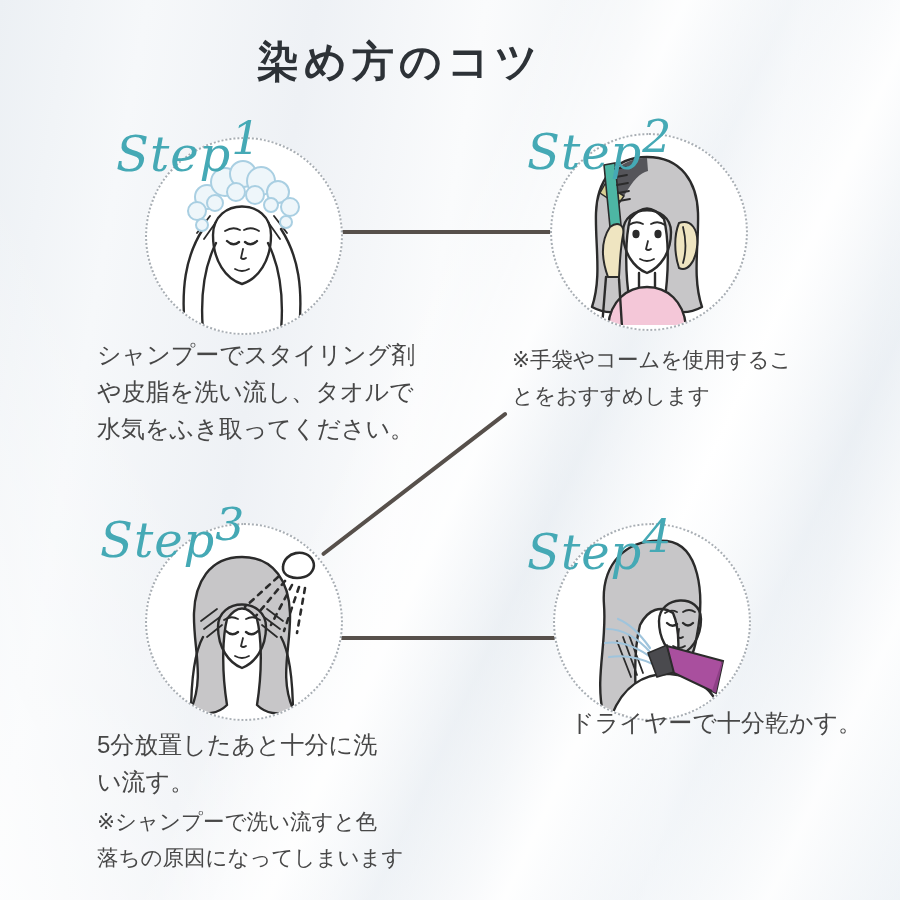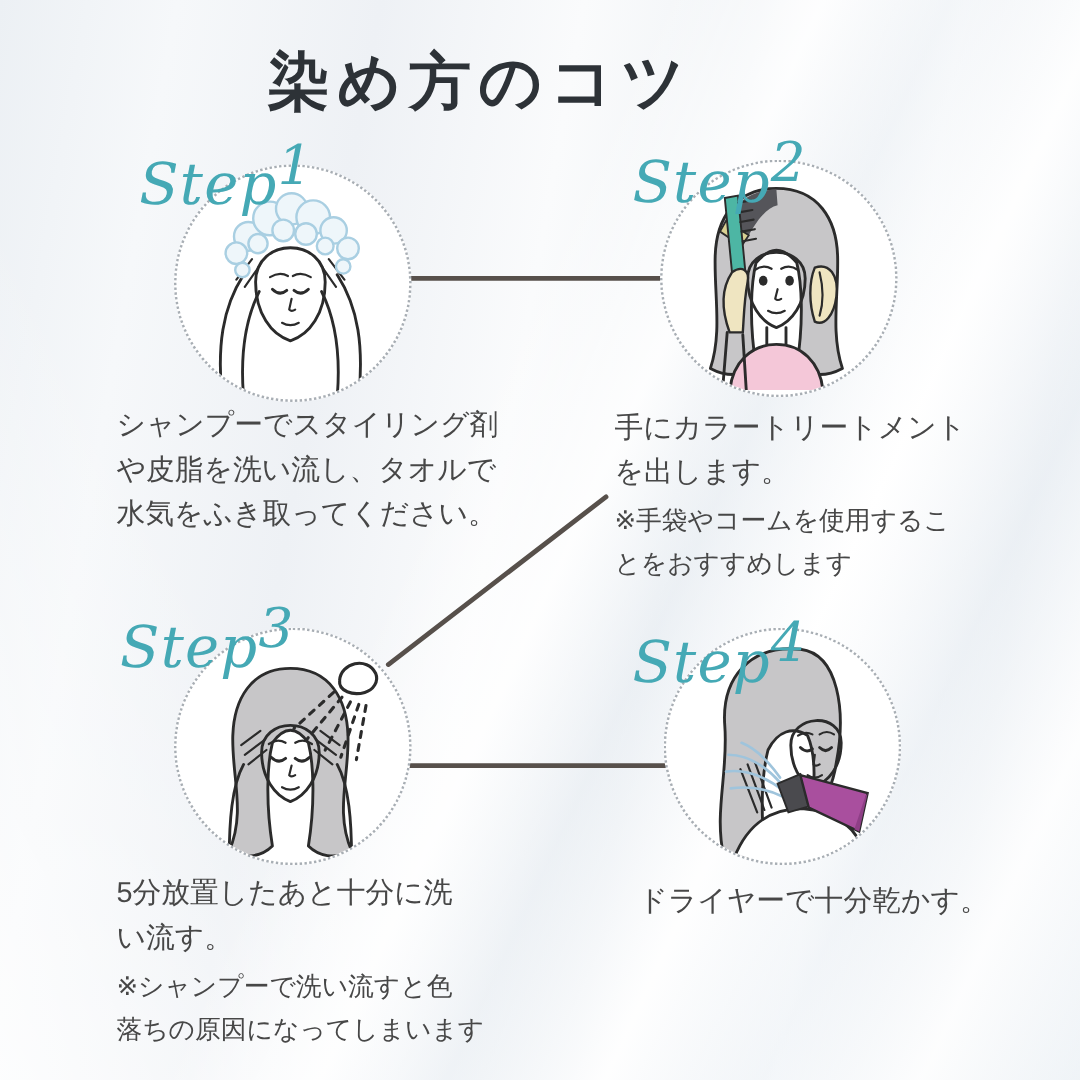--- a/index.html
+++ b/index.html
@@ -13,21 +13,21 @@
       linear-gradient(115deg, rgba(255,255,255,0) 42%, rgba(255,255,255,.85) 52%,
         rgba(229,235,241,.45) 60%, rgba(255,255,255,.9) 70%,
         rgba(231,237,243,.5) 80%, rgba(255,255,255,.85) 90%, rgba(233,239,244,.55) 100%),
       linear-gradient(62deg, rgba(255,255,255,.75) 0%, rgba(255,255,255,0) 28%),
       linear-gradient(100deg, #ecf0f4 0%, #f6f8fa 14%, #eef1f5 30%, #fafbfc 46%,
         #f0f3f6 60%, #ffffff 76%, #eff2f5 88%, #f7f9fb 100%);
   }
   .page-title{
     position:absolute;left:0;top:34px;width:800px;margin:0;text-align:center;
     font-family:"Liberation Serif","DejaVu Serif",serif;
-    font-size:52px;font-weight:600;letter-spacing:.12em;
+    font-size:42px;font-weight:600;letter-spacing:.12em;
     color:var(--title-color,#2d3237);
   }
   .step-label{
     position:absolute;z-index:3;
     font-family:"DejaVu Serif","Liberation Serif",serif;
     font-style:italic;font-size:48px;letter-spacing:1px;
     color:var(--accent,#45a9b5);
   }
   .step-label .num{display:inline-block;position:relative;top:-.38em;font-size:.95em;}
   .circle{
@@ -50,21 +50,21 @@
   #label-2{left:527px;top:124px;}
   #label-3{left:100px;top:512px;text-align:center;}
   #label-4{left:527px;top:524px;}
   #circle-1{left:145px;top:137px;}
   #circle-2{left:550px;top:133px;}
   #circle-3{left:145px;top:523px;}
   #circle-4{left:553px;top:523px;}
   #desc-1{left:97px;top:336px;width:335px;}
   #desc-2{left:512px;top:338px;width:350px;}
   #desc-3{left:97px;top:726px;width:335px;}
-  #desc-4{left:532px;top:732px;width:330px;}
+  #desc-4{left:532px;top:704px;width:330px;text-align:right;}
   .ln{fill:none;stroke:#2b2b2b;stroke-width:2.4;stroke-linecap:round;stroke-linejoin:round;}
   .thin{stroke-width:1.8;}
   .foam{fill:#eef6fa;stroke:#a9cfe2;stroke-width:2;}
   .hairg{fill:#c7c6c8;stroke:#2b2b2b;stroke-width:2.4;stroke-linejoin:round;}
   .spray{fill:none;stroke:#2b2b2b;stroke-width:2.6;stroke-dasharray:5 6;stroke-linecap:round;}
   .air{fill:none;stroke:#9fc4dc;stroke-width:2.2;stroke-linecap:round;}
 </style>
 </head>
 <body>
 
@@ -141,22 +141,20 @@
         <path fill="#efe5c1" stroke="#2b2b2b" stroke-width="2" d="M56,142 C48,120 50,104 58,92 C66,86 73,90 71,100 C68,116 68,128 67,142 Z"></path>
         <path class="ln" d="M50,192 L54,142 M70,192 L67,144"></path>
       </g>
       <g>
         <path fill="#efe5c1" stroke="#2b2b2b" stroke-width="2" d="M127,88 C139,84 147,94 145,112 C143,128 135,137 127,133 C122,118 122,100 127,88 Z"></path>
         <path class="ln thin" d="M131,92 C134,104 134,118 131,128"></path>
       </g>
     </svg>
   </div>
   <div class="desc" id="desc-2">
-    <p class="main">手にカラートリートメント
-を出します。</p>
     <p class="note">※手袋やコームを使用するこ
 とをおすすめします</p>
   </div>
 
   <div class="step-label" id="label-3"><span>Step</span><span class="num">3</span></div>
   <div class="circle" id="circle-3">
     <svg width="190" height="190" viewBox="0 0 190 190" aria-label="woman-rinsing-hair-under-shower">
       <path class="hairg" d="M95,32 C62,32 48,58 47,88 C46,122 58,152 44,184 C58,192 72,188 80,180 C74,142 76,110 80,94 C90,80 100,80 110,94 C114,110 116,142 110,180 C118,188 132,192 146,184 C132,152 144,122 143,88 C142,58 128,32 95,32 Z"></path>
       <path class="ln" fill="#ffffff" d="M71,102 C71,72 119,72 119,102 C119,123 108,138 95,143 C82,138 71,123 71,102 Z"></path>
       <g>

